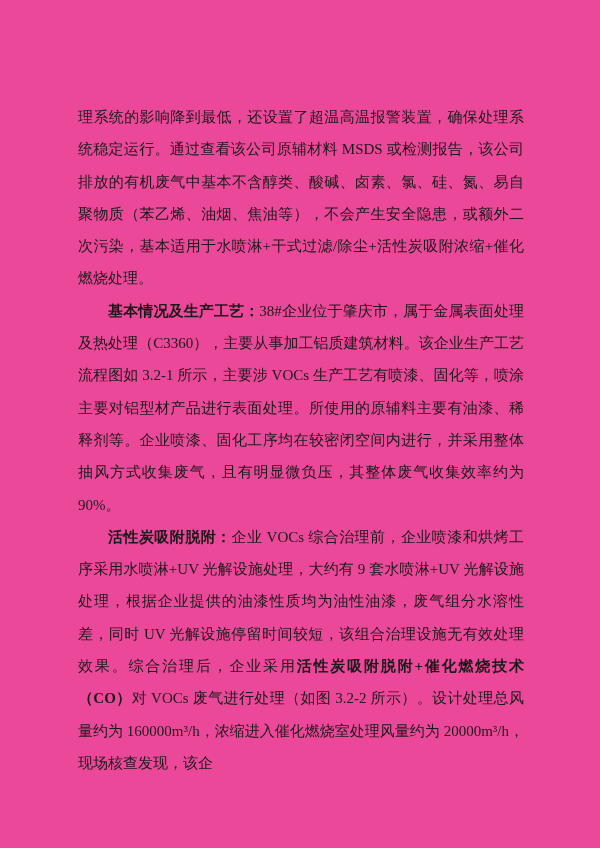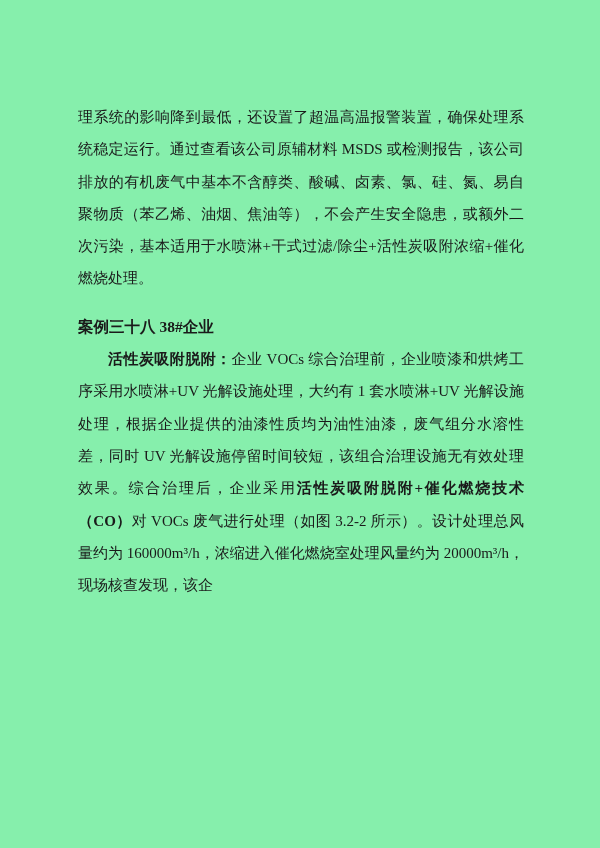--- a/index.html
+++ b/index.html
@@ -4,21 +4,21 @@
 <style>
   html, body {
     margin: 0;
     padding: 0;
     background: #ffffff;
   }
   .sheet {
     position: relative;
     width: 600px;
     height: 848px;
-    background: #86efac;
+    background: #ec4899;
     color: #1a1a1a;
     font-family: "Liberation Serif", "DejaVu Serif", serif;
     overflow: hidden;
   }
   .text-block {
     position: absolute;
     left: 78px;
     top: 101px;
     width: 446px;
     font-size: 15px;
@@ -56,21 +56,21 @@
   }
 </style>
 </head>
 <body>
 
 <div class="sheet">
   <div class="text-block">
 
     <p class="para no-indent">理系统的影响降到最低，还设置了超温高温报警装置，确保处理系统稳定运行。通过查看该公司原辅材料 MSDS 或检测报告，该公司排放的有机废气中基本不含醇类、酸碱、卤素、氯、硅、氮、易自聚物质（苯乙烯、油烟、焦油等），不会产生安全隐患，或额外二次污染，基本适用于水喷淋+干式过滤/除尘+活性炭吸附浓缩+催化燃烧处理。</p>
 
-    <h3 class="case-heading">案例三十八 38#企业</h3>
 
 
+    <p class="para"><span class="bold">基本情况及生产工艺：</span><span>38#企业位于肇庆市，属于金属表面处理及热处理（C3360），主要从事加工铝质建筑材料。该企业生产工艺流程图如 3.2-1 所示，主要涉 VOCs 生产工艺有喷漆、固化等，喷涂主要对铝型材产品进行表面处理。所使用的原辅料主要有油漆、稀释剂等。企业喷漆、固化工序均在较密闭空间内进行，并采用整体抽风方式收集废气，且有明显微负压，其整体废气收集效率约为 90%。</span></p>
 
-    <p class="para"><span class="bold">活性炭吸附脱附：</span><span>企业 VOCs 综合治理前，企业喷漆和烘烤工序采用水喷淋+UV 光解设施处理，大约有 1 套水喷淋+UV 光解设施处理，根据企业提供的油漆性质均为油性油漆，废气组分水溶性差，同时 UV 光解设施停留时间较短，该组合治理设施无有效处理效果。综合治理后，企业采用</span><span class="bold">活性炭吸附脱附+催化燃烧技术（CO）</span><span>对 VOCs 废气进行处理（如图 3.2-2 所示）。设计处理总风量约为 160000m³/h，浓缩进入催化燃烧室处理风量约为 20000m³/h，现场核查发现，该企</span></p>
+    <p class="para"><span class="bold">活性炭吸附脱附：</span><span>企业 VOCs 综合治理前，企业喷漆和烘烤工序采用水喷淋+UV 光解设施处理，大约有 9 套水喷淋+UV 光解设施处理，根据企业提供的油漆性质均为油性油漆，废气组分水溶性差，同时 UV 光解设施停留时间较短，该组合治理设施无有效处理效果。综合治理后，企业采用</span><span class="bold">活性炭吸附脱附+催化燃烧技术（CO）</span><span>对 VOCs 废气进行处理（如图 3.2-2 所示）。设计处理总风量约为 160000m³/h，浓缩进入催化燃烧室处理风量约为 20000m³/h，现场核查发现，该企</span></p>
 
   </div>
 
 </div>
 
 </body></html>

